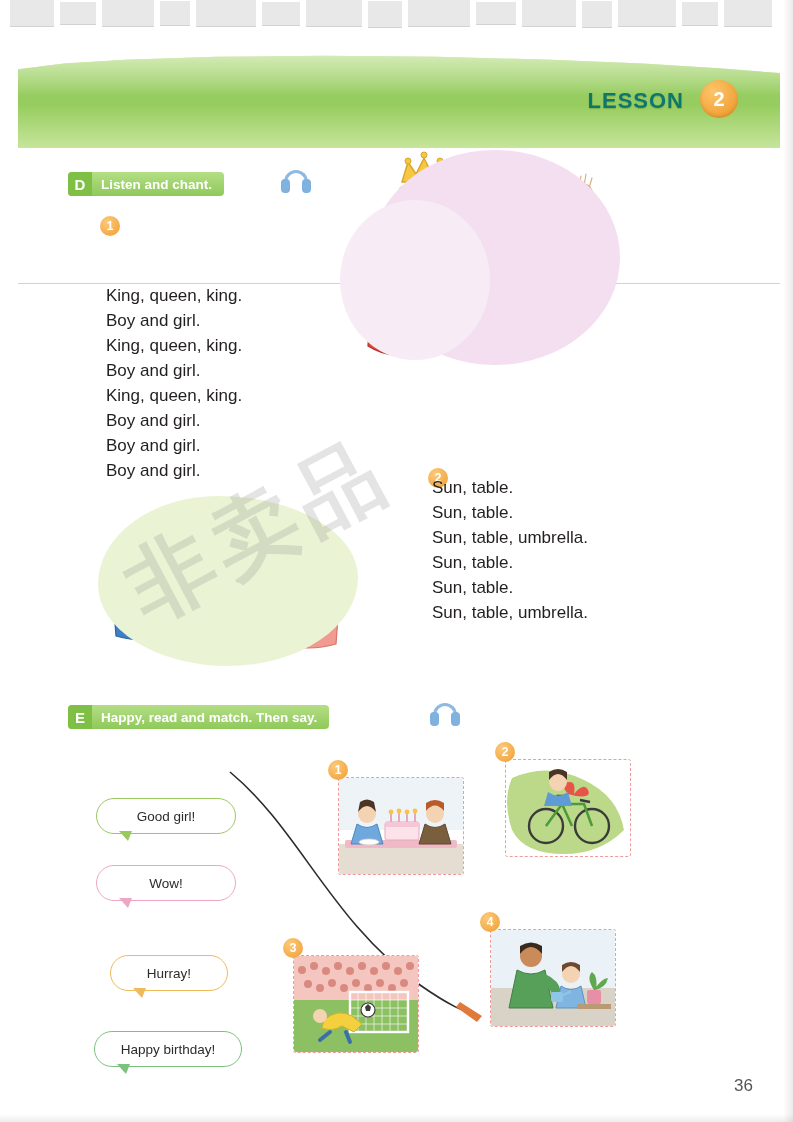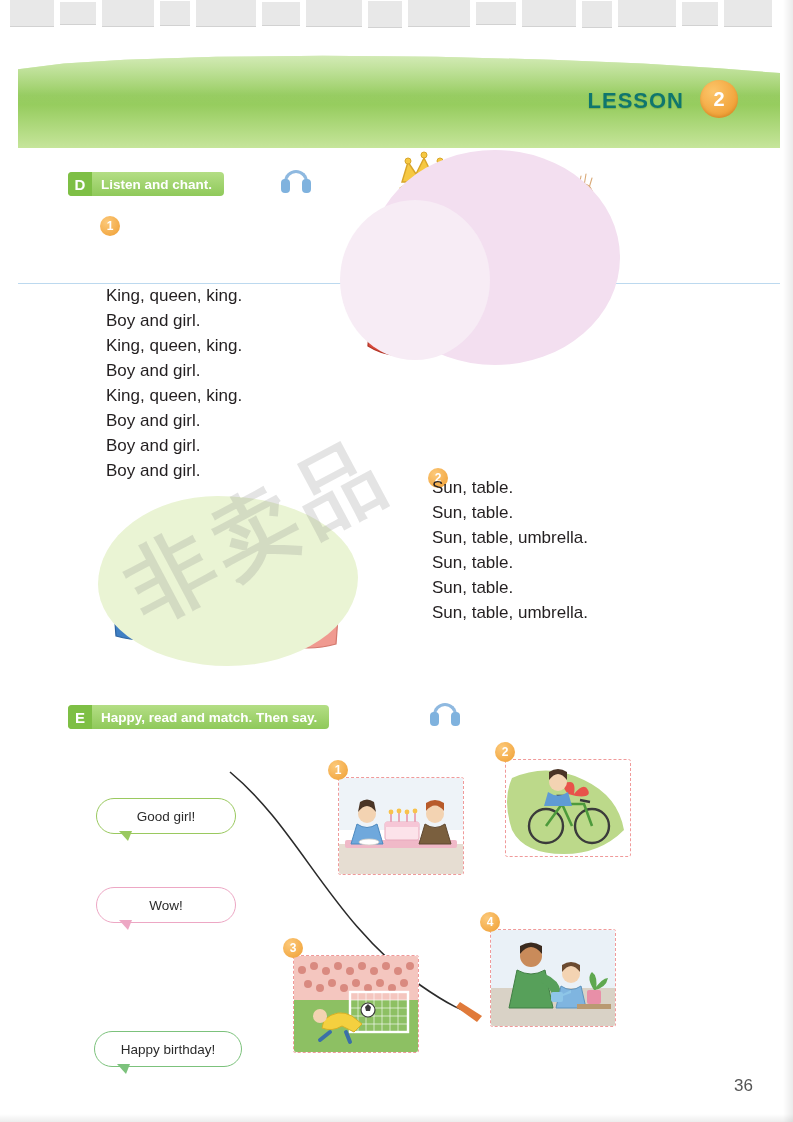--- a/index.html
+++ b/index.html
@@ -495,22 +495,26 @@
   <div class="headphone" style="left:430px; top:703px;">
     <div class="hp-band"></div>
     <div class="hp-ear l"></div>
     <div class="hp-ear r"></div>
   </div>
 
   <div class="bubble b-green" style="left:96px; top:752px; width:138px;">
     <span>Good girl!</span>
     <span class="tail-in"></span>
   </div>
-  <div class="bubble b-pink" style="left:96px; top:841px; width:138px;">
+  <div class="bubble b-pink" style="left:96px; top:819px; width:138px;">
     <span>Wow!</span>
+    <span class="tail-in"></span>
+  </div>
+  <div class="bubble b-orange" style="left:110px; top:909px; width:116px;">
+    <span>Hurray!</span>
     <span class="tail-in"></span>
   </div>
   <div class="bubble b-green2" style="left:94px; top:985px; width:146px;">
     <span>Happy birthday!</span>
     <span class="tail-in"></span>
   </div>
 
   <svg class="match-svg">
     <path d="M230 772 C 300 830, 330 920, 420 985 C 450 1006, 465 1012, 478 1016" stroke="#2b2b2b" stroke-width="1.6" fill="none"></path>
     <path d="M460 1002 l22 14 l-5 6 l-21 -15 z" fill="#e07a3a"></path>

